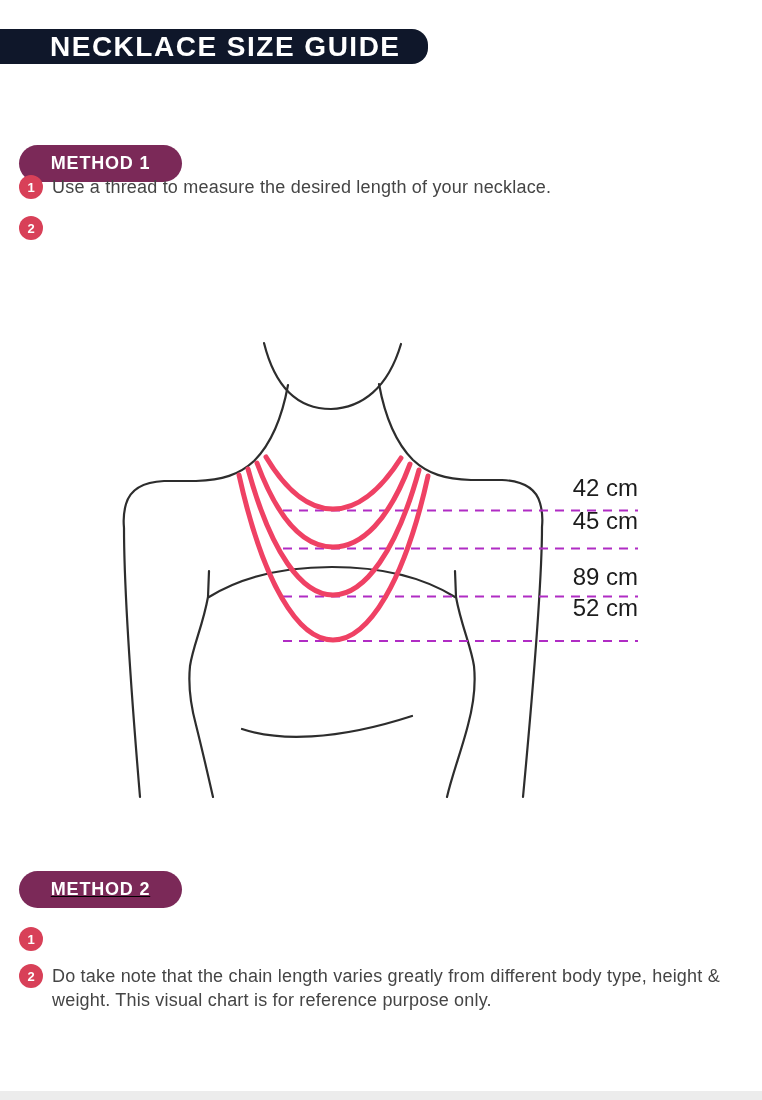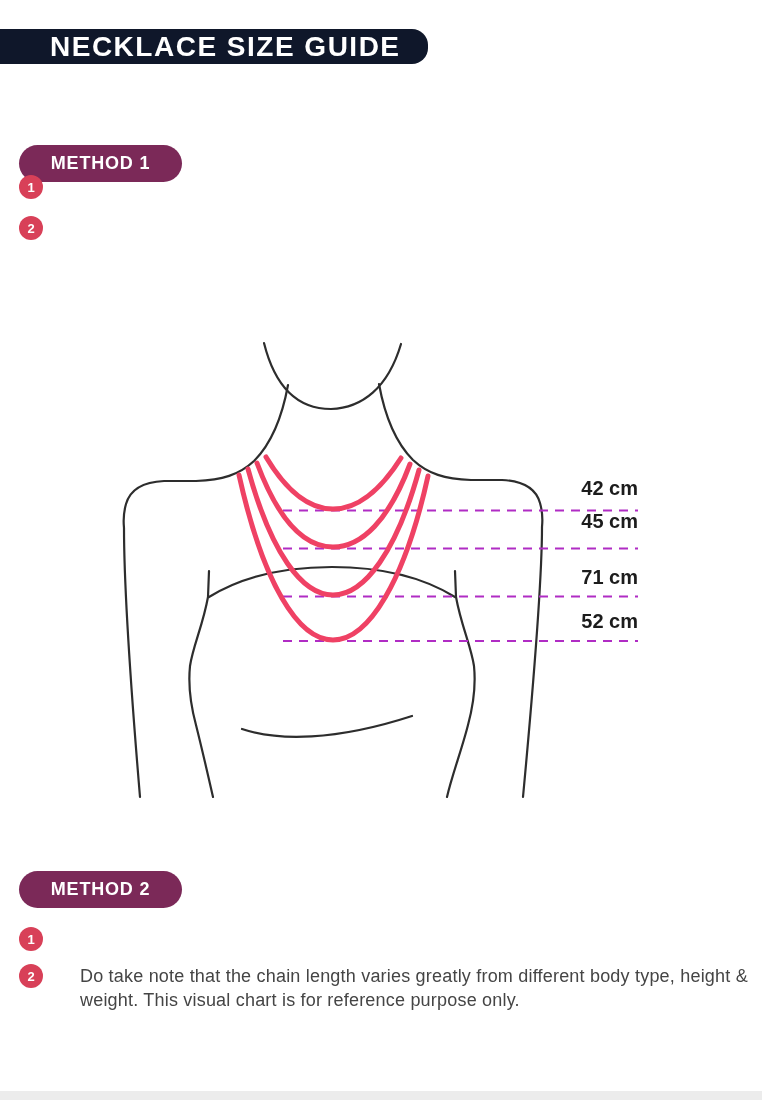--- a/index.html
+++ b/index.html
@@ -18,66 +18,67 @@
   }
   
   .method-badge{
     position:absolute;left:19px;width:163px;height:37px;background:#7b2958;
     border-radius:18.5px;display:flex;align-items:center;justify-content:center;
   }
   .method-badge span{
     color:#ffffff;font-size:18px;font-weight:bold;letter-spacing:0.8px;white-space:nowrap;
   }
   #method1-badge{top:120px;margin-top:25px;}
-  #method2-badge{top:871px;}
+  #method2-badge{top:871px;text-decoration:underline;}
   
   .step-row{position:absolute;left:19px;display:flex;align-items:flex-start;}
   .step-num{
     flex:0 0 auto;width:24px;height:24px;border-radius:50%;background:#d84058;
     color:#ffffff;font-size:13px;font-weight:bold;display:flex;align-items:center;
     justify-content:center;margin-right:9px;
   }
   .step-text{
     color:#454545;font-size:18px;line-height:24px;letter-spacing:0.2px;padding-top:0px;
   }
   #m1-step1{top:175px;width:730px;}
   #m1-step2{top:216px;width:730px;}
   #m2-step1{top:927px;width:740px;}
   #m2-step2{top:964px;width:740px;}
-  #m2-step2 .step-text{width:700px;margin-left:28px;}
+  #m2-step2 .step-text{width:700px;}
   
   #figure-svg{position:absolute;left:0;top:330px;width:700px;height:480px;}
   .body-line{fill:none;stroke:#2d2d2d;stroke-width:2.2;stroke-linecap:round;}
   .necklace{fill:none;stroke:#ef4164;stroke-width:5;stroke-linecap:round;}
   .dash-line{stroke:#b02cc4;stroke-width:2;stroke-dasharray:9 7;}
   .size-label{
-    position:absolute;right:124px;color:#1c1c1c;font-size:20px;font-weight:700;
+    position:absolute;right:124px;color:#1c1c1c;font-size:24px;font-weight:400;
     line-height:22px;white-space:nowrap;text-align:center;
   }
   #label-42{top:477px;}
   #label-45{top:510px;}
   #label-48{top:566px;}
-  #label-52{top:610px;}
+  #label-52{top:597px;}
   .bottom-strip{position:absolute;left:0;bottom:0;width:762px;height:9px;background:#ececec;}
 </style>
 </head>
 <body>
 
 <div id="canvas">
 
   <div class="title-banner">
     <span>NECKLACE SIZE GUIDE</span>
   </div>
 
   <div class="method-badge" id="method1-badge">
     <span>METHOD 1</span>
   </div>
 
   <div class="step-row" id="m1-step1">
     <div class="step-num">1</div>
+    <div class="step-text">Use a thread to measure the desired length of your necklace.</div>
   </div>
   <div class="step-row" id="m1-step2">
     <div class="step-num">2</div>
   </div>
 
   <svg id="figure-svg" viewBox="0 330 700 480">
     <g>
       <path class="body-line" d="M264,343 C276,391 300,409 331,409 C362,408 388,388 401,344"></path>
       <path class="body-line" d="M288,385 C282,418 271,444 254,461 C239,475 222,480 196,481 L164,481 C142,482 130,490 126,504 C124,511 123,518 124,528 C124,585 131,690 140,797"></path>
       <path class="body-line" d="M379,384 C385,417 396,443 413,460 C428,474 445,479 471,480 L502,480 C524,481 536,489 540,503 C542,510 543,517 542,527 C542,585 533,690 523,797"></path>
@@ -97,21 +98,21 @@
     <g>
       <path class="necklace" d="M266,457 C287,492 309,509 333,509 C357,509 380,491 401,458"></path>
       <path class="necklace" d="M257,463 C279,522 305,547 333,547 C362,547 389,520 410,464"></path>
       <path class="necklace" d="M248,469 C271,553 302,595 333,595 C365,595 397,550 419,470"></path>
       <path class="necklace" d="M239,475 C263,583 298,640 333,640 C369,640 405,580 428,476"></path>
     </g>
   </svg>
 
   <div class="size-label" id="label-42">42 cm</div>
   <div class="size-label" id="label-45">45 cm</div>
-  <div class="size-label" id="label-48">71 cm</div>
+  <div class="size-label" id="label-48">89 cm</div>
   <div class="size-label" id="label-52">52 cm</div>
 
   <div class="method-badge" id="method2-badge">
     <span>METHOD 2</span>
   </div>
 
   <div class="step-row" id="m2-step1">
     <div class="step-num">1</div>
   </div>
   <div class="step-row" id="m2-step2">

